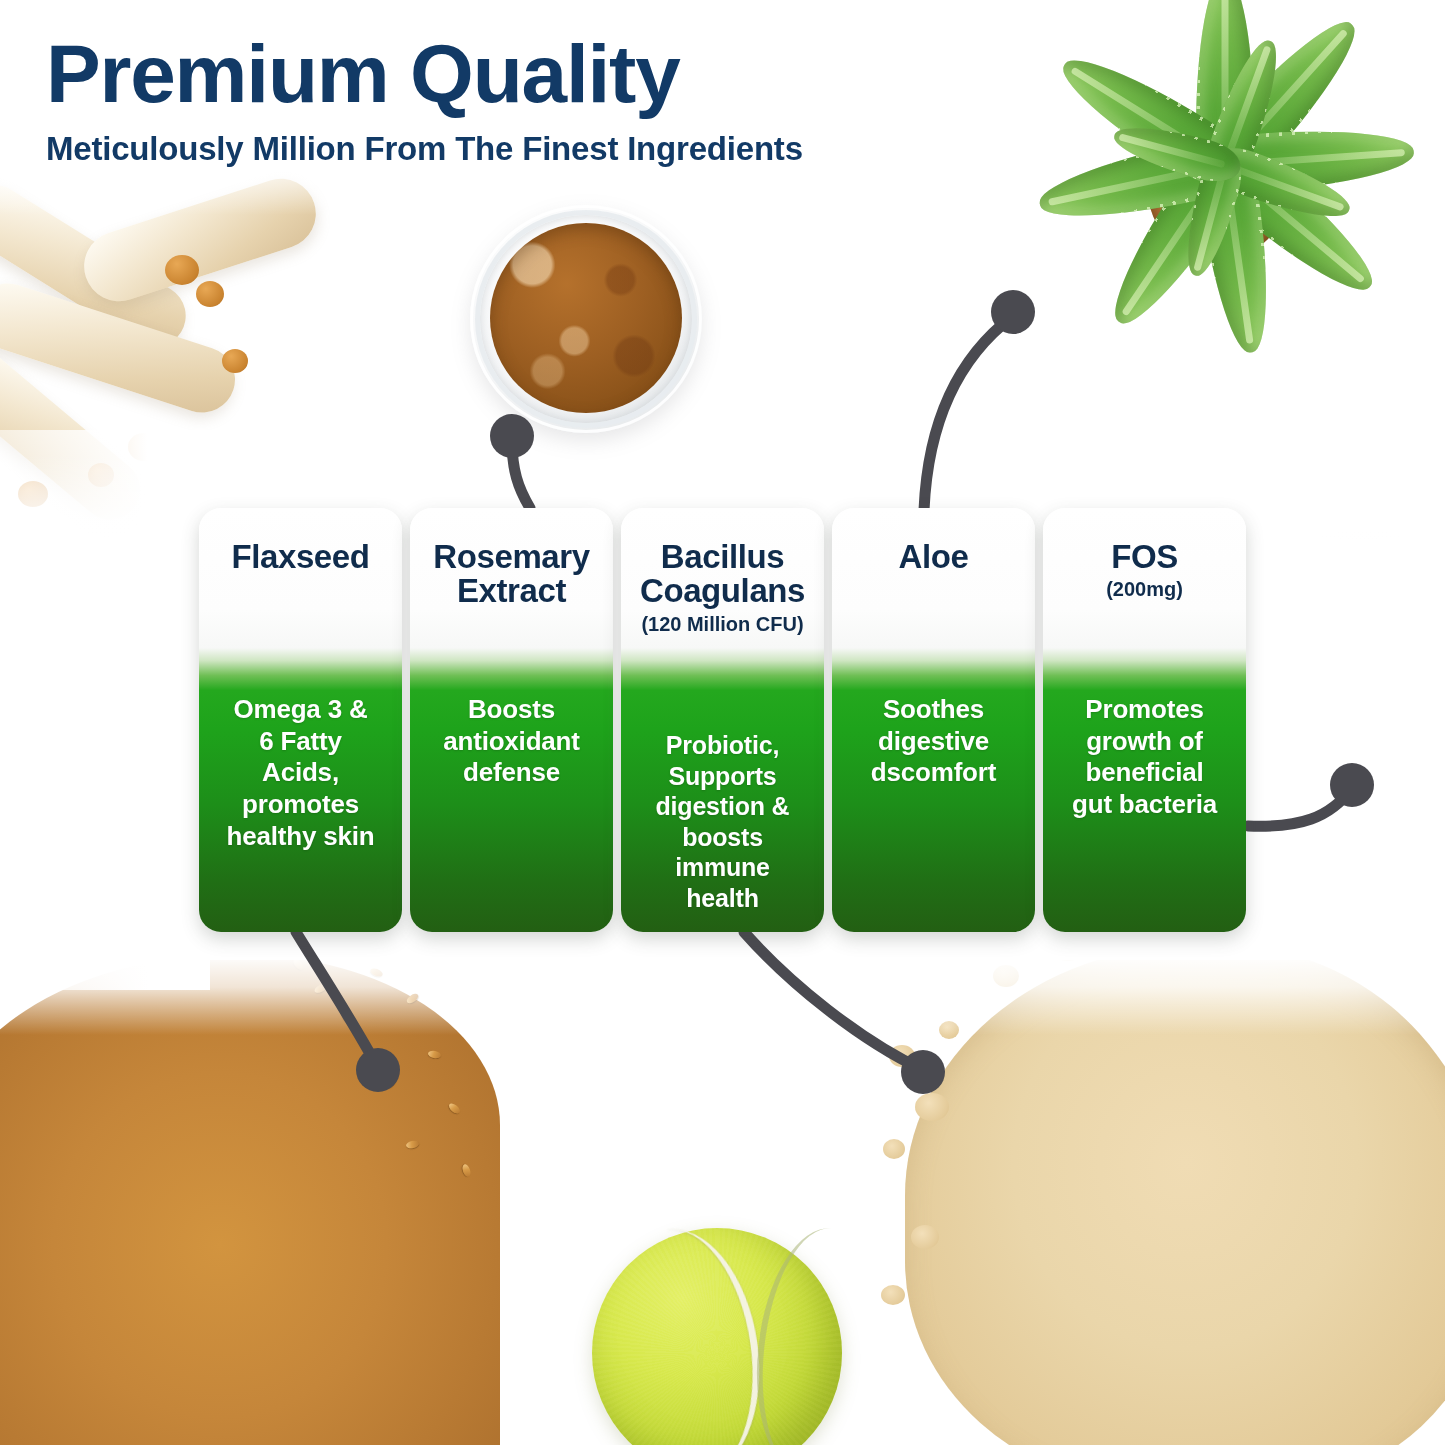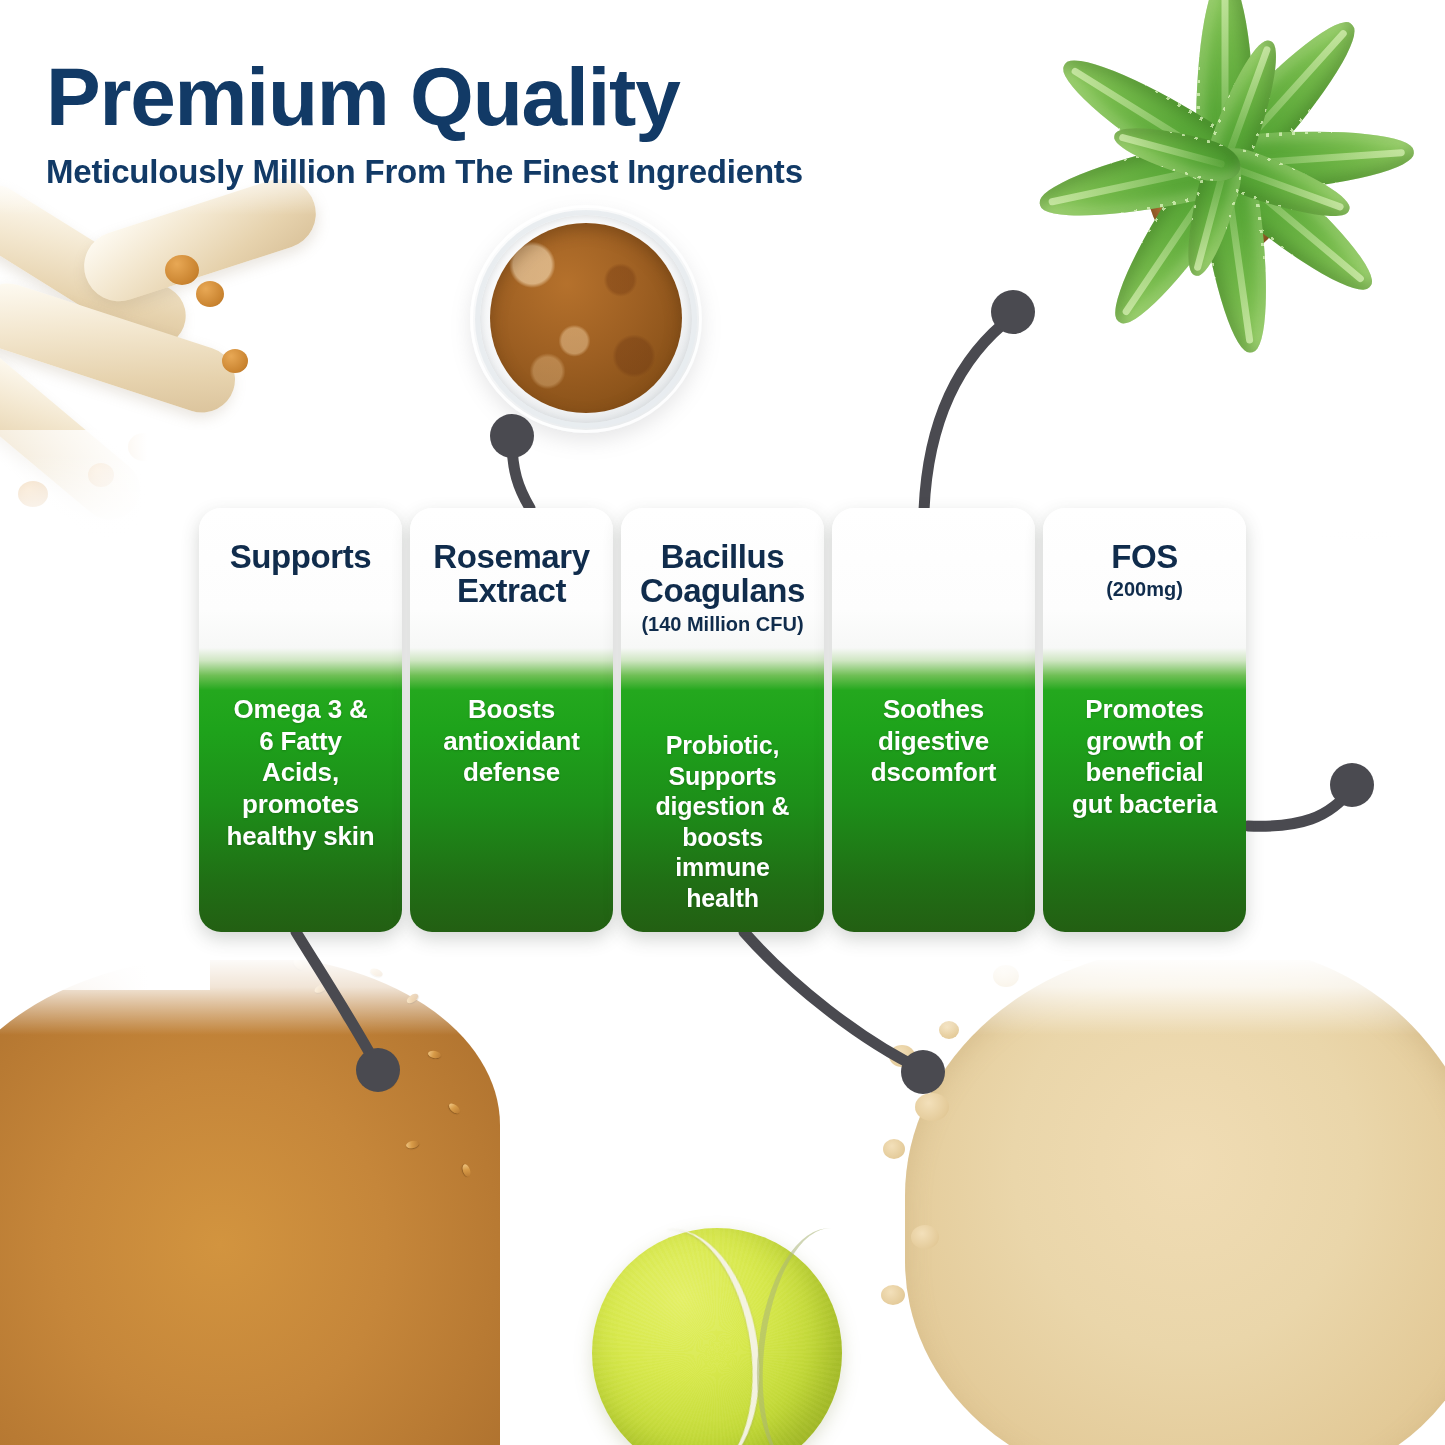--- a/index.html
+++ b/index.html
@@ -161,21 +161,21 @@
   #wash-bot   { position:absolute; left:0; top:955px; width:1445px; height:80px;
                 background:linear-gradient(180deg,#fff, rgba(255,255,255,.80) 40%, rgba(255,255,255,0)); }
   #wash-left  { position:absolute; left:0; top:430px; width:210px; height:560px;
                 background:linear-gradient(90deg, rgba(255,255,255,.55), rgba(255,255,255,1) 70%); }
 
   
   #header-plate{ position:absolute; left:0; top:0; width:960px; height:215px;
                  background:linear-gradient(180deg,#fff 0%,#fff 72%, rgba(255,255,255,.0) 100%); }
 
   
-  #header { position:absolute; left:46px; top:34px; z-index:40;margin-top:23px; }
+  #header { position:absolute; left:46px; top:34px; z-index:40; }
   #title {
     font-size:82px; line-height:.98; font-weight:700; letter-spacing:-1.2px;
     color:#123A66; white-space:nowrap;
   }
   #subtitle {
     margin-top:16px; font-size:33px; font-weight:600; letter-spacing:-.2px;
     color:#123A66; white-space:nowrap;
   }
 
   
@@ -321,43 +321,47 @@
 
   <div id="header">
     <div id="title">Premium Quality</div>
     <div id="subtitle">Meticulously Million From The Finest Ingredients</div>
   </div>
 
   <div id="cards">
 
     <div class="card">
       <div class="head">
-        <div class="name">Supports</div>
+        <div class="name">Flaxseed</div>
         <div class="sub"></div>
       </div>
       <div class="body">Omega 3 &amp; 6 Fatty Acids, promotes healthy skin</div>
     </div>
 
     <div class="card">
       <div class="head">
         <div class="name">Rosemary Extract</div>
         <div class="sub"></div>
       </div>
       <div class="body">Boosts antioxidant defense</div>
     </div>
 
     <div class="card wide">
       <div class="head">
         <div class="name">Bacillus Coagulans</div>
-        <div class="sub">(140 Million CFU)</div>
+        <div class="sub">(120 Million CFU)</div>
       </div>
       <div class="body">Probiotic, Supports digestion &amp; boosts immune health</div>
     </div>
 
     <div class="card">
+      <div class="head">
+        <div class="name">Aloe</div>
+        <div class="sub"></div>
+      </div>
       <div class="body">Soothes digestive dscomfort</div>
     </div>
 
     <div class="card">
       <div class="head">
         <div class="name">FOS</div>
         <div class="sub">(200mg)</div>
       </div>
       <div class="body">Promotes growth of beneficial gut bacteria</div>
     </div>

